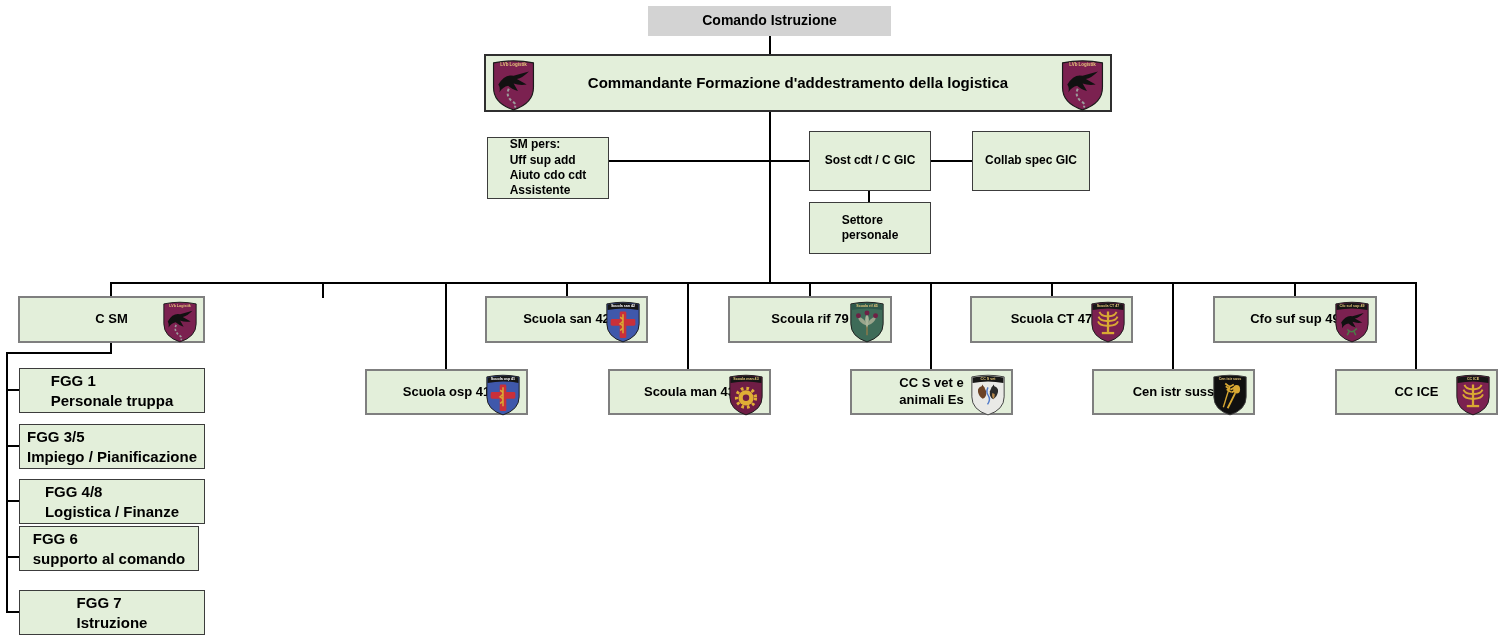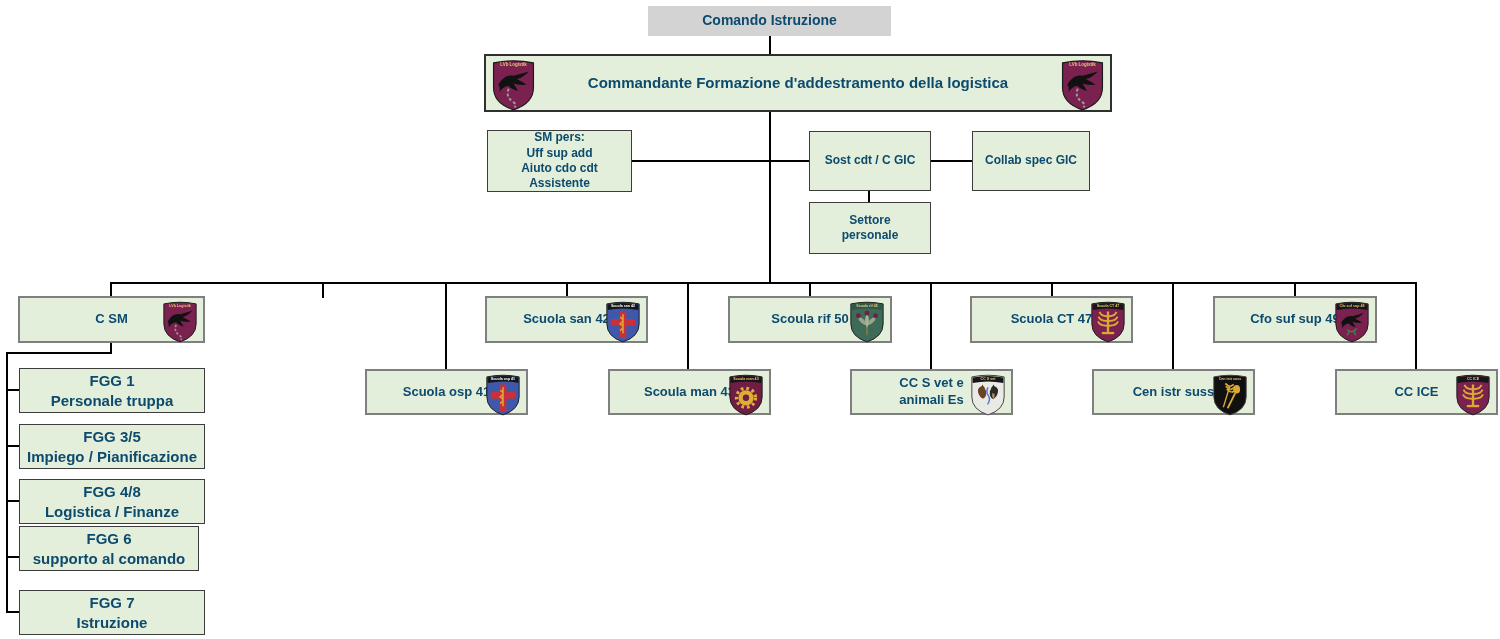--- a/index.html
+++ b/index.html
@@ -4,21 +4,21 @@
 <style>
   html,body { margin:0; padding:0; background:#fff; }
   #canvas {
     position:relative; width:1500px; height:639px;
     font-family:"Liberation Sans", sans-serif; background:#ffffff;
     overflow:hidden;
   }
   .node {
     position:absolute; box-sizing:border-box;
     display:flex; align-items:center; justify-content:center;
-    text-align:center; font-weight:700; color:#0c4a6e;
+    font-weight:700; color:#000000;
     background:#e3efda; white-space:pre-line; line-height:1.28;
   }
   .gray   { background:#d3d3d3; border:none; font-size:14px; }
   .cmdr   { border:2px solid #2f2f2f; font-size:15px; }
   .staff  { border:1.5px solid #3c3c3c; font-size:12px; }
   .row1, .row2 { border:2px solid #7f7f7f; font-size:13px; }
   .fgg    { border:1.5px solid #3c3c3c; font-size:15px; }
   .line { position:absolute; background:#000; }
   .badge { position:absolute; top:1px; }
   .badge.r { right:4px; }
@@ -147,21 +147,21 @@
       <use href="#b-lvb"></use>
         <text class="bt" x="20" y="8">LVb Logistik</text>
     </svg>
     <span>Commandante Formazione d'addestramento della logistica</span>
     <svg class="badge r" width="47" height="54" viewBox="0 0 40 46">
       <use href="#b-lvb"></use>
         <text class="bt" x="20" y="8">LVb Logistik</text>
     </svg>
   </div>
 
-  <div class="node staff" style="left:487px;top:130px;width:145px;height:62px">SM pers:
+  <div class="node staff" style="left:487px;top:137px;width:122px;height:62px">SM pers:
 Uff sup add
 Aiuto cdo cdt
 Assistente</div>
   <div class="node staff" style="left:809px;top:131px;width:122px;height:60px">Sost cdt / C GIC</div>
   <div class="node staff" style="left:972px;top:131px;width:118px;height:60px">Collab spec GIC</div>
   <div class="node staff" style="left:809px;top:202px;width:122px;height:52px">Settore
 personale</div>
 
   <div class="node row1" style="left:18px;top:296px;width:187px;height:47px">
     <span>C SM</span>
@@ -174,21 +174,21 @@
 
   <div class="node row1" style="left:485px;top:296px;width:163px;height:47px">
     <span>Scuola san 42</span>
     <svg class="badge r" width="38" height="44" viewBox="0 0 40 46">
       <use href="#b-san"></use>
         <text class="bt bt-white" x="20" y="8">Scuola san 42</text>
     </svg>
   </div>
 
   <div class="node row1" style="left:728px;top:296px;width:164px;height:47px">
-    <span>Scoula rif 50</span>
+    <span>Scoula rif 79</span>
     <svg class="badge r" width="38" height="44" viewBox="0 0 40 46">
       <use href="#b-rif"></use>
         <text class="bt" x="20" y="8">Scuola rif 45</text>
     </svg>
   </div>
 
   <div class="node row1" style="left:970px;top:296px;width:163px;height:47px">
     <span>Scuola CT 47</span>
     <svg class="badge r" width="38" height="44" viewBox="0 0 40 46">
       <use href="#b-ct"></use>

